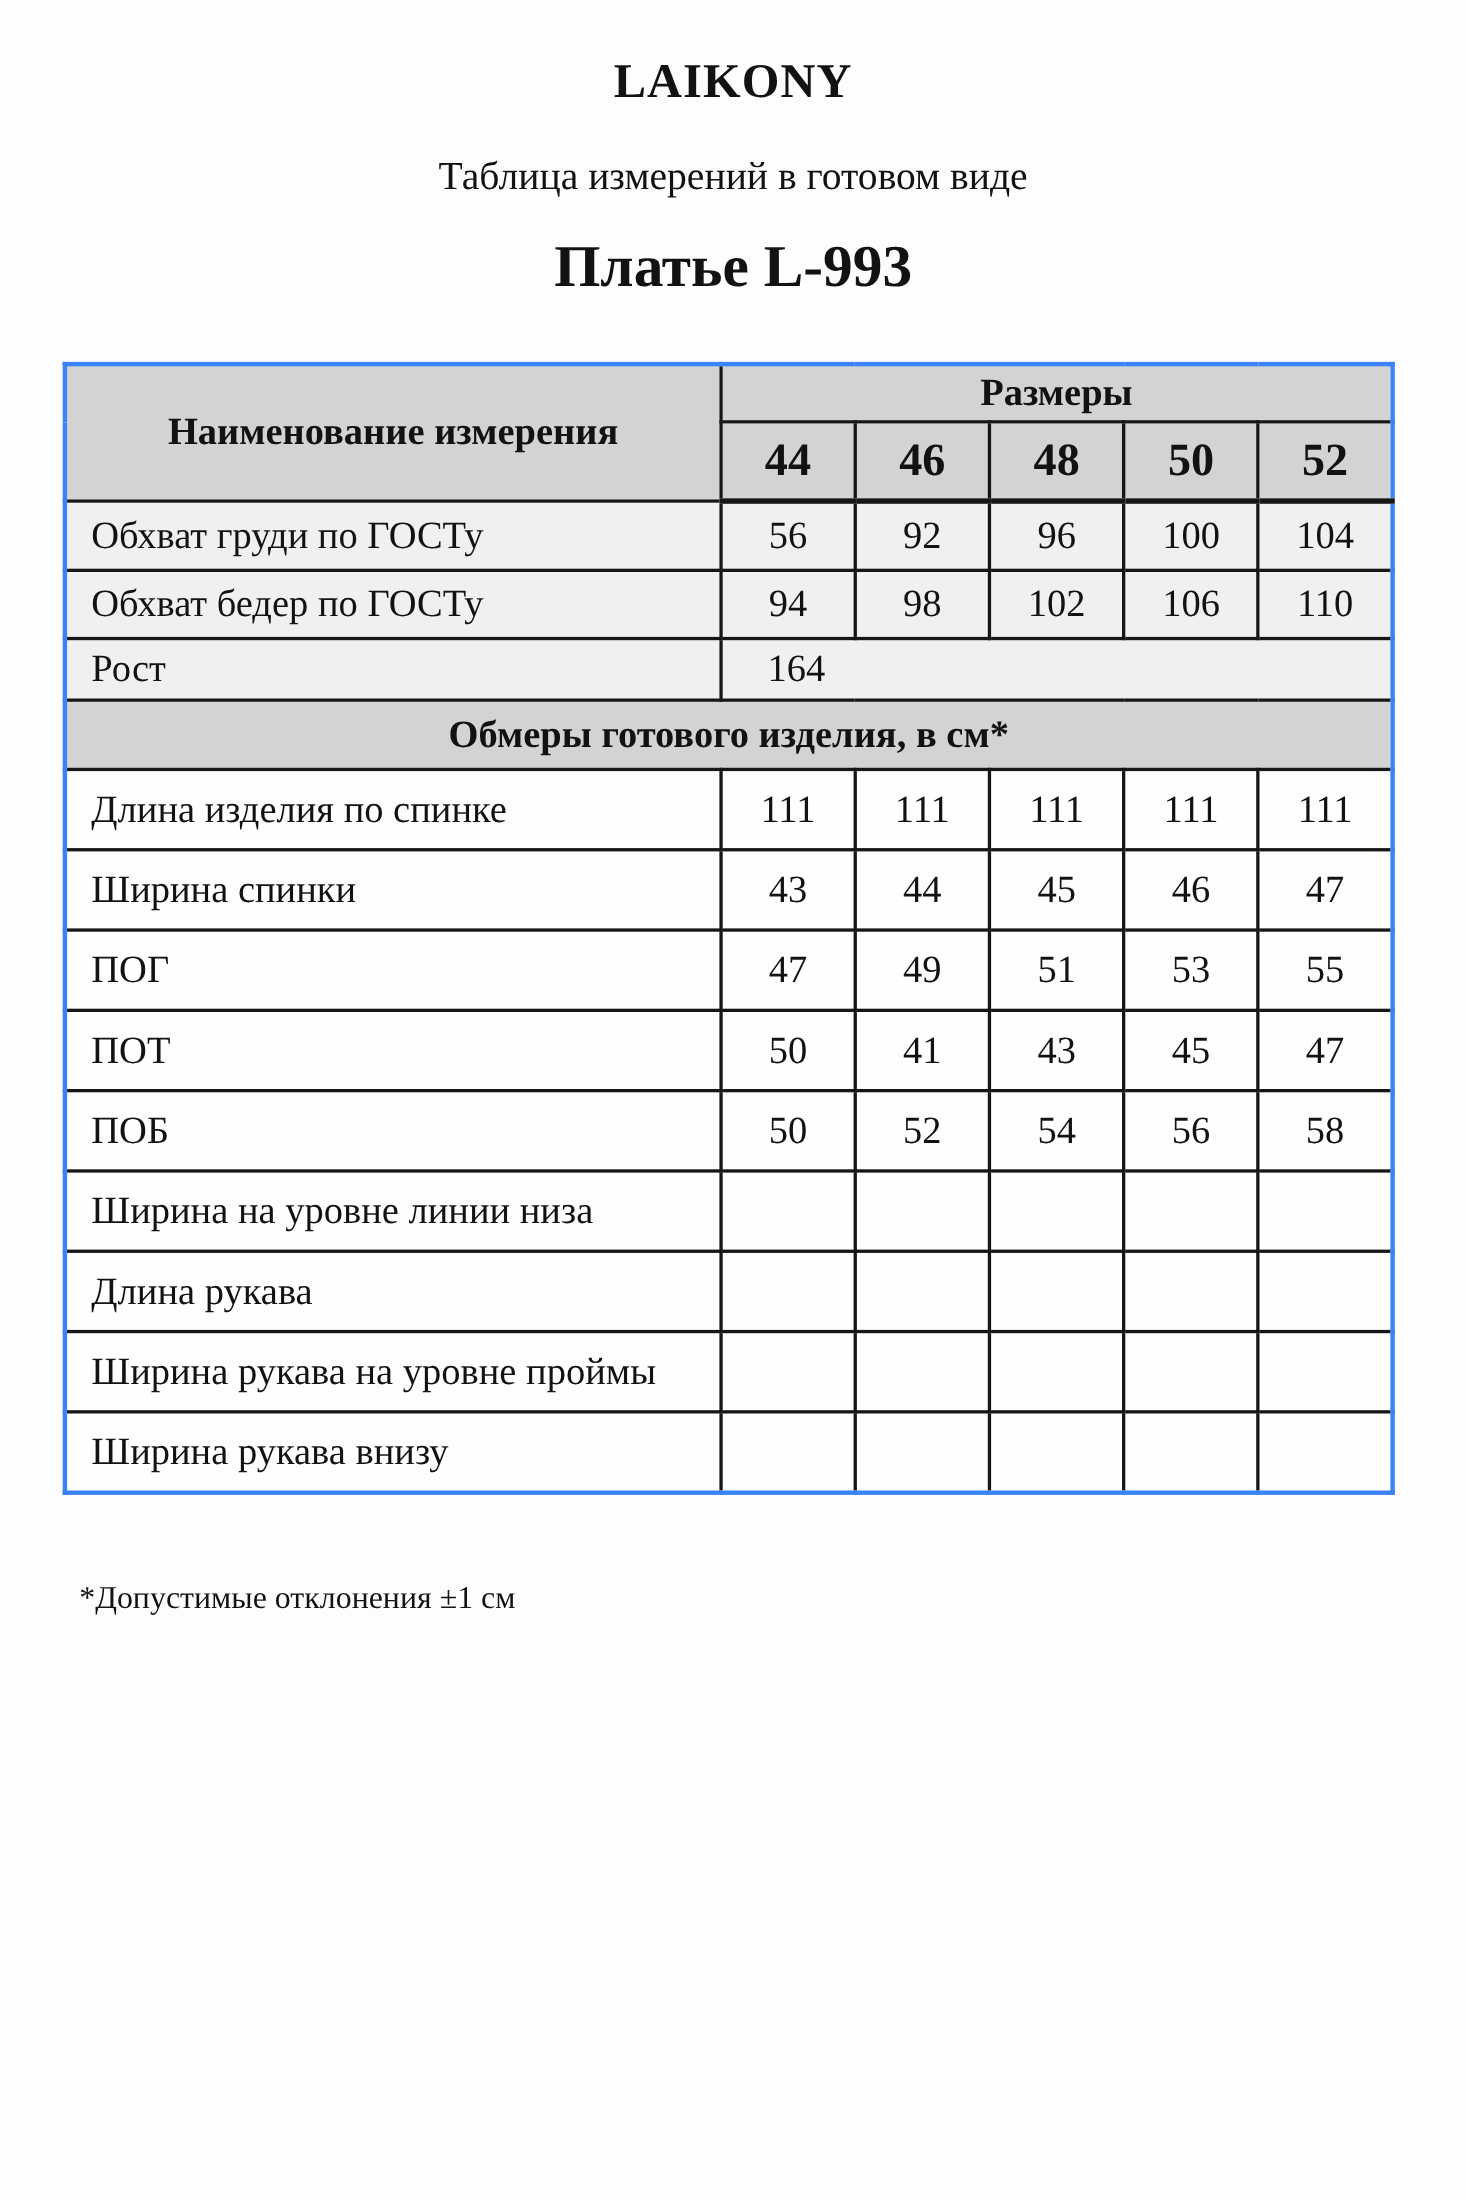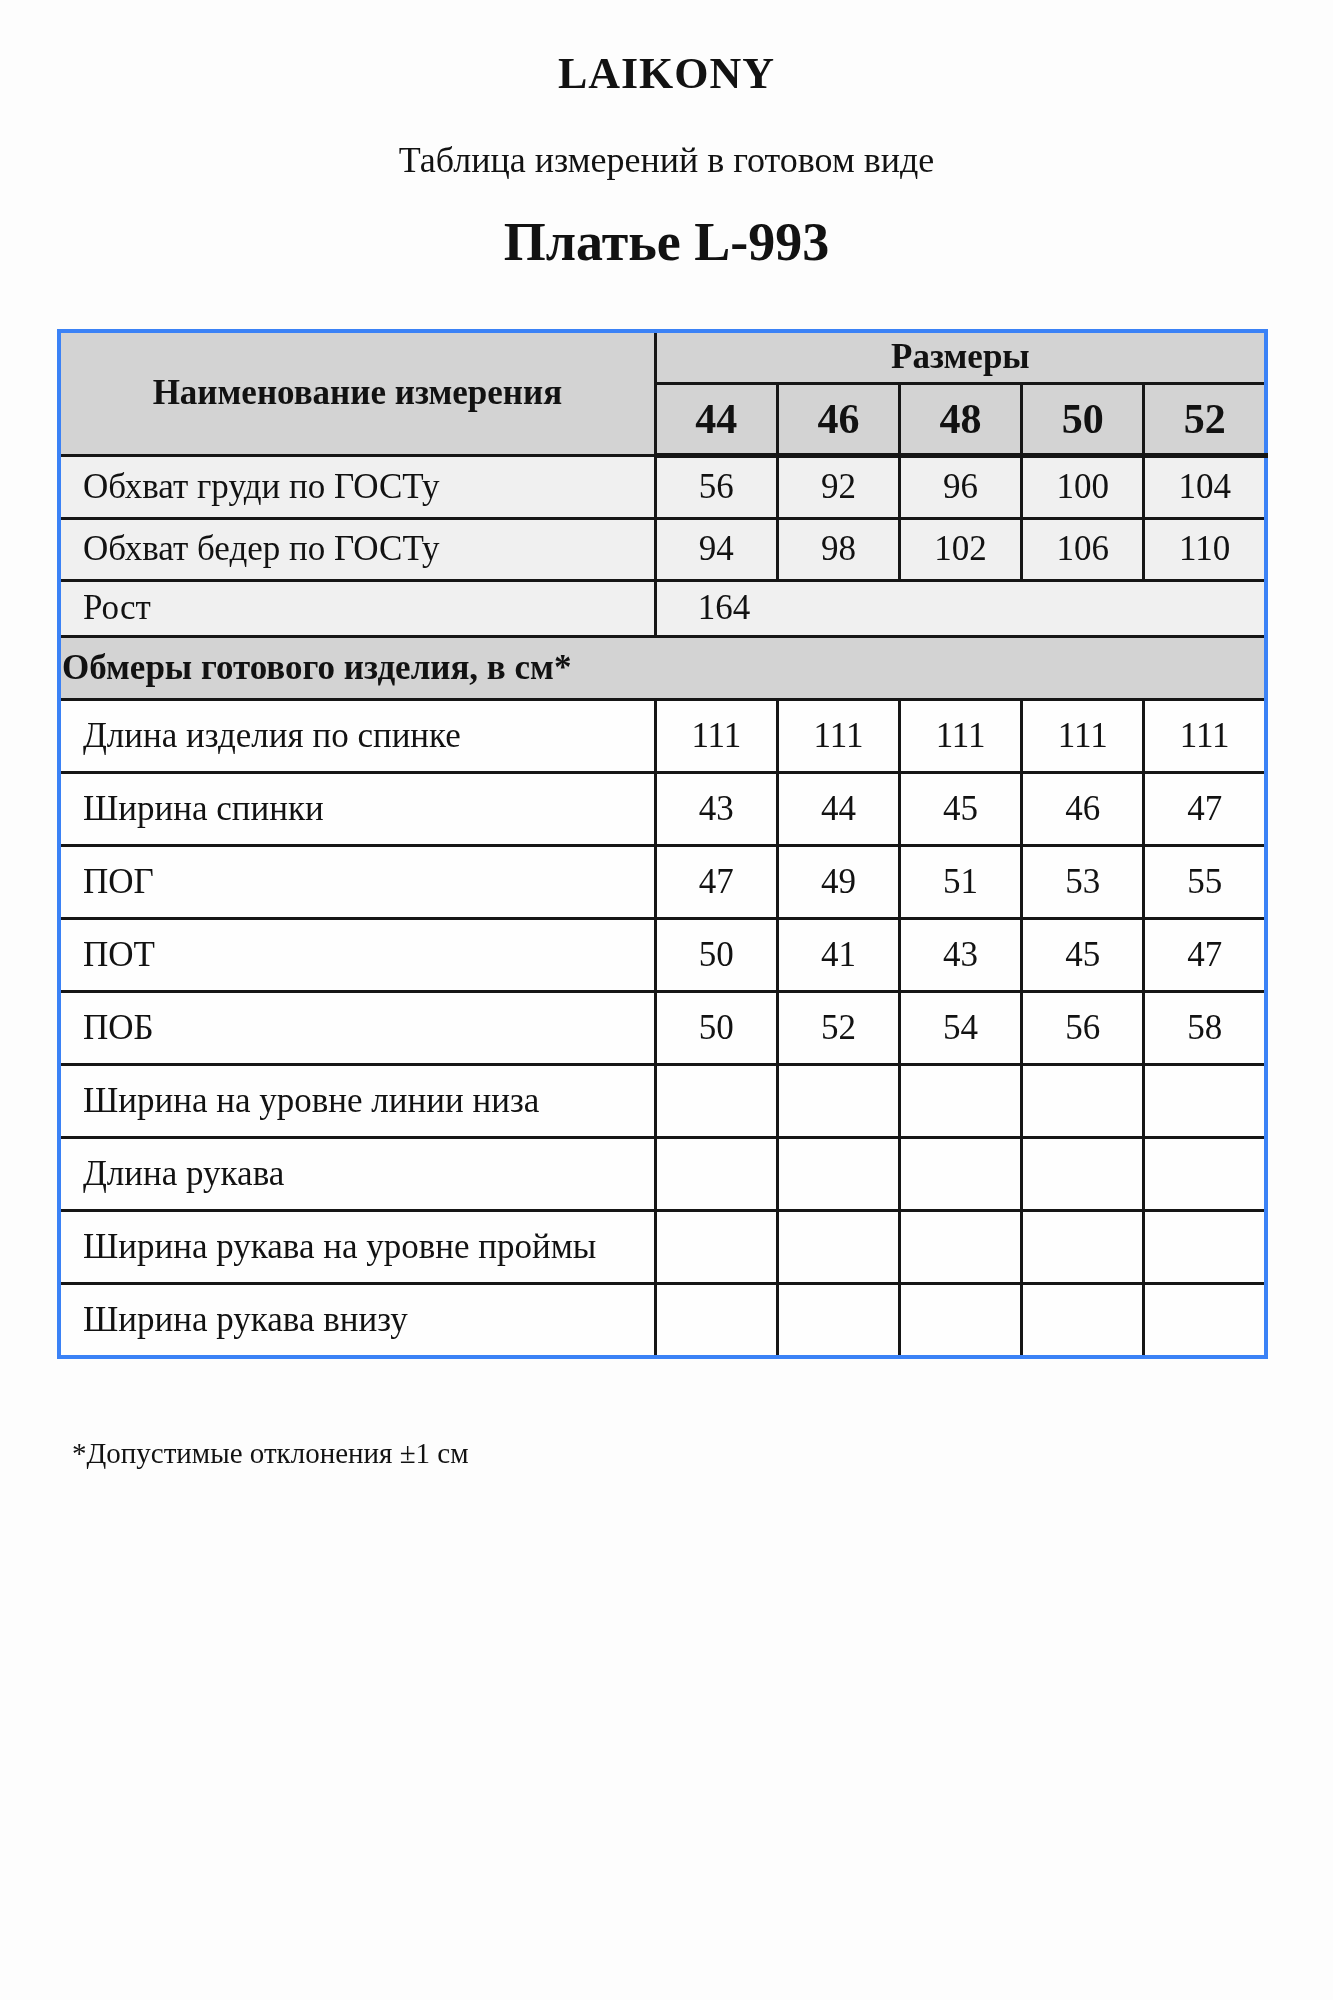--- a/index.html
+++ b/index.html
@@ -79,21 +79,21 @@
     height: 60px;
     border-bottom-width: 5px;
   }
 
   
   tr.light td { background: #f0f0f0; height: 51px; }
 
   
   tr.section td {
     background: #d3d3d3;
-    text-align: left;
+    text-align: center;
     font-weight: bold;
     height: 58px;
   }
 
   
   tr.white td { background: #fefefe; height: 62px; }
 
   td.label-cell {
     text-align: left;
     padding-left: 22px;

